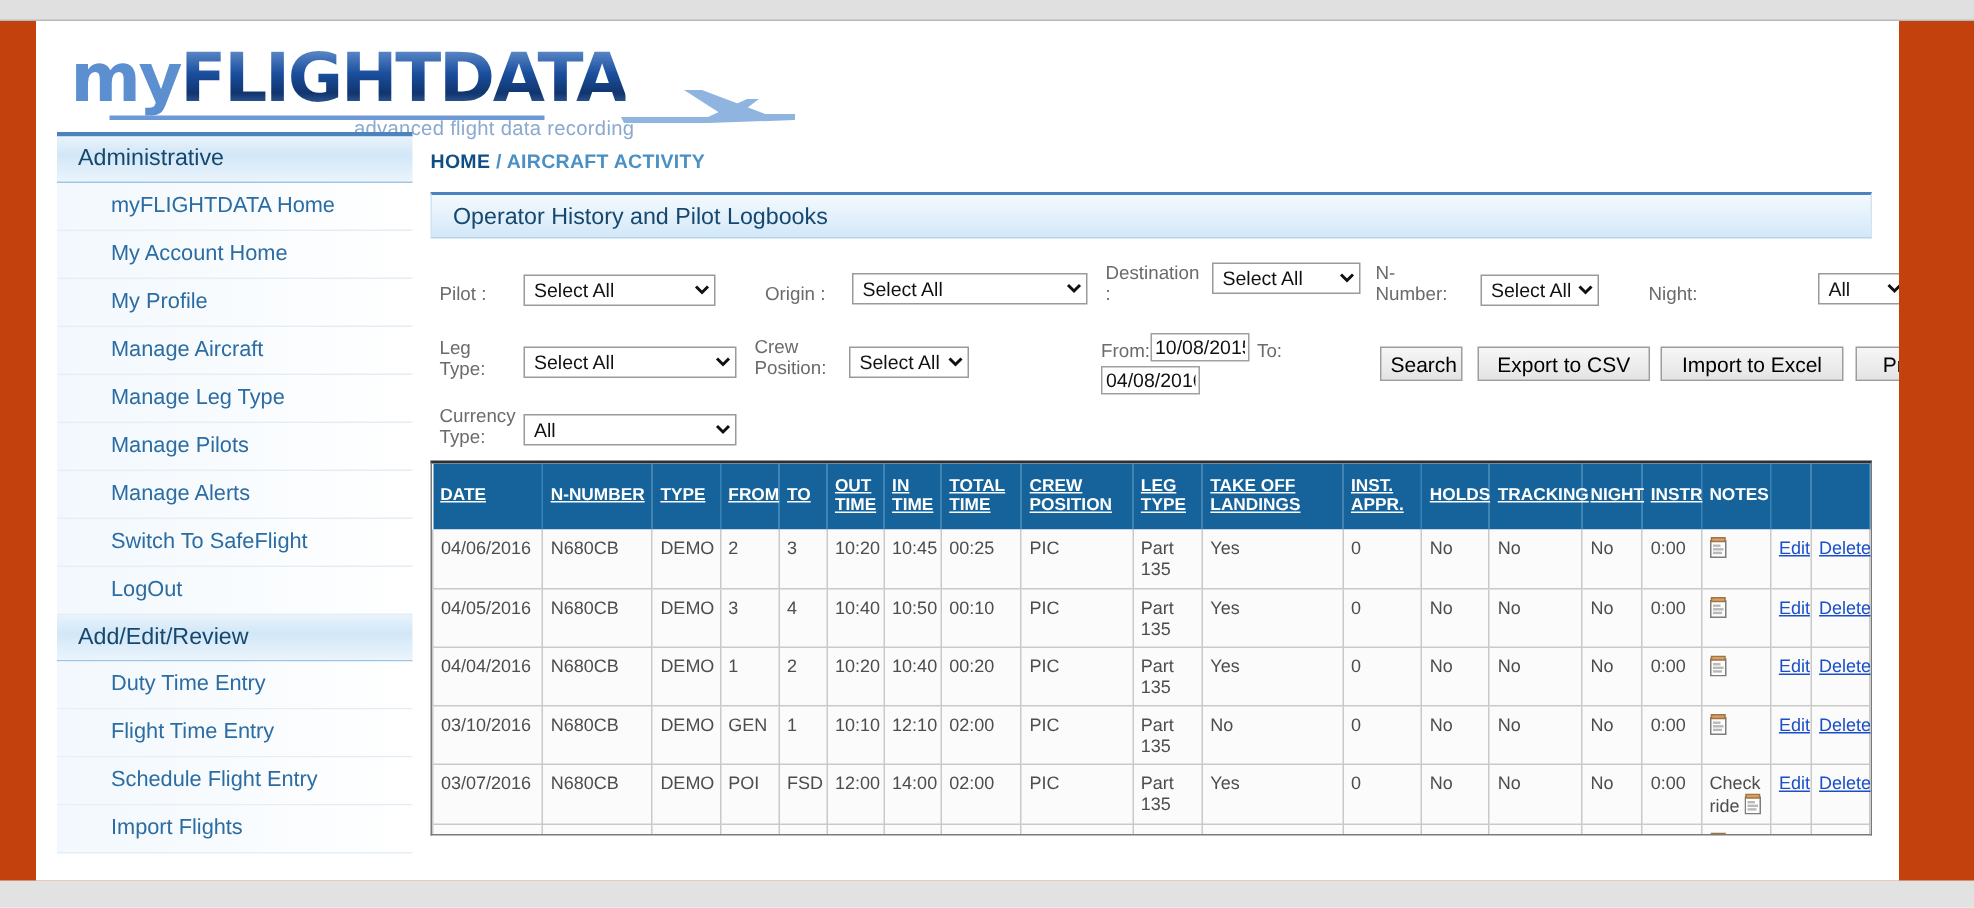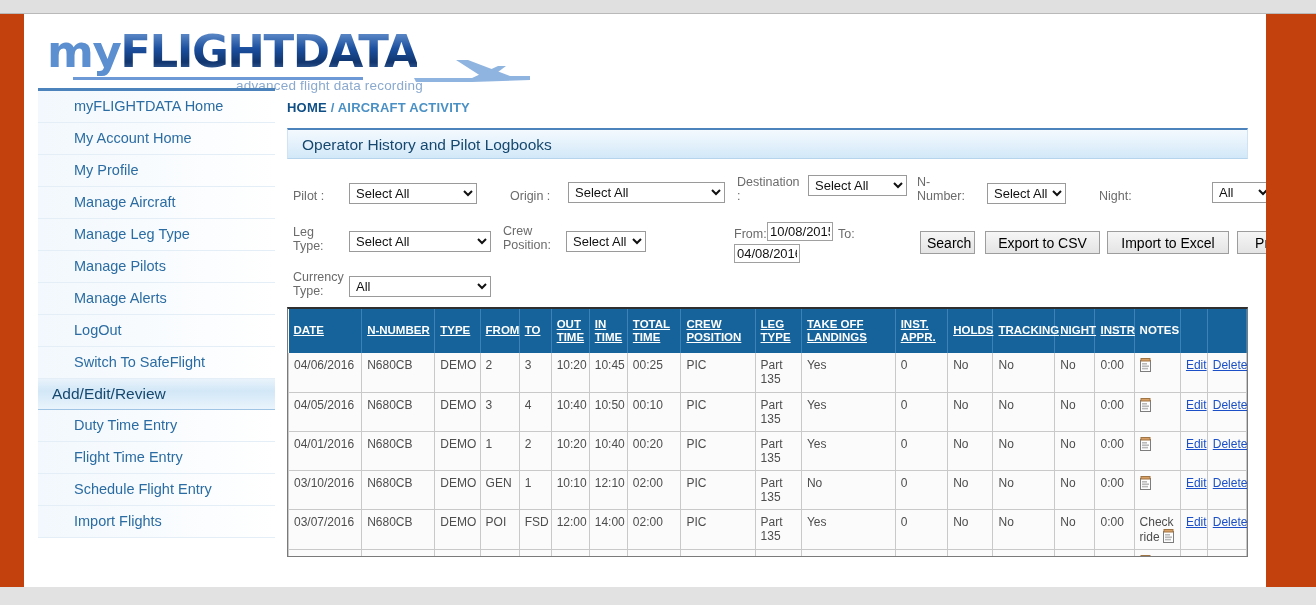--- a/index.html
+++ b/index.html
@@ -255,29 +255,30 @@
       <svg class="plane" viewBox="0 0 120 30">
         <path d="M2 22 L72 22 L44 4 L56 4 L98 20 L118 20 L118 24 L60 26 L4 26 Z" fill="#8fb4e0"></path>
         <path d="M60 22 L86 10 L94 10 L78 22 Z" fill="#8fb4e0"></path>
       </svg>
     </div>
 
     <div id="body-wrap">
 
       <nav id="sidebar">
 
+        <div class="side-section">Administrative</div>
         <a class="side-link">myFLIGHTDATA Home</a>
         <a class="side-link">My Account Home</a>
         <a class="side-link">My Profile</a>
         <a class="side-link">Manage Aircraft</a>
         <a class="side-link">Manage Leg Type</a>
         <a class="side-link">Manage Pilots</a>
         <a class="side-link">Manage Alerts</a>
+        <a class="side-link">Switch To SafeFlight</a>
         <a class="side-link">LogOut</a>
-        <a class="side-link">Switch To SafeFlight</a>
 
         <div class="side-section">Add/Edit/Review</div>
         <a class="side-link">Duty Time Entry</a>
         <a class="side-link">Flight Time Entry</a>
         <a class="side-link">Schedule Flight Entry</a>
         <a class="side-link">Import Flights</a>
       </nav>
 
       <div id="content">
 
@@ -437,21 +438,21 @@
                       <rect x="0.5" y="2.5" width="10" height="11" fill="#fdfdfd" stroke="#7d7d7d"></rect>
                       <rect x="1" y="0.5" width="9" height="2.5" fill="#d9a066" stroke="#a07545"></rect>
                       <rect x="2" y="5" width="5" height="1.6" fill="#b9b9b9"></rect>
                       <rect x="2" y="7.4" width="7" height="1.6" fill="#b9b9b9"></rect>
                       <rect x="2" y="9.8" width="6" height="1.6" fill="#b9b9b9"></rect>
                     </svg></td>
                   <td><a class="rowlink">Edit</a></td>
                   <td><a class="rowlink">Delete</a></td>
                 </tr>
                 <tr class="row">
-                  <td>04/01/2016</td>
+                  <td>04/04/2016</td>
                   <td>N680CB</td>
                   <td>DEMO</td>
                   <td>1</td>
                   <td>2</td>
                   <td>10:20</td>
                   <td>10:40</td>
                   <td>00:20</td>
                   <td>PIC</td>
                   <td>Part 135</td>
                   <td>Yes</td>

